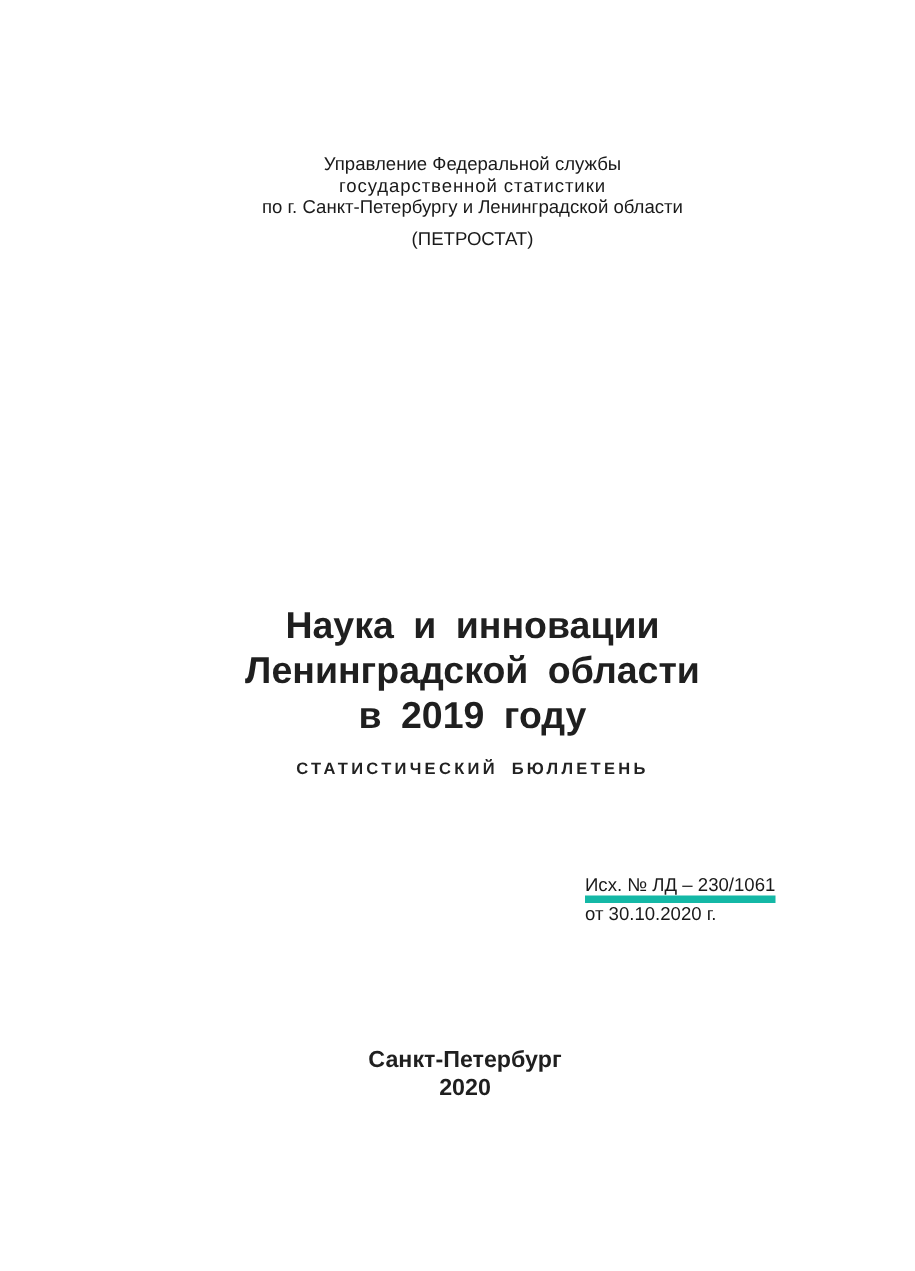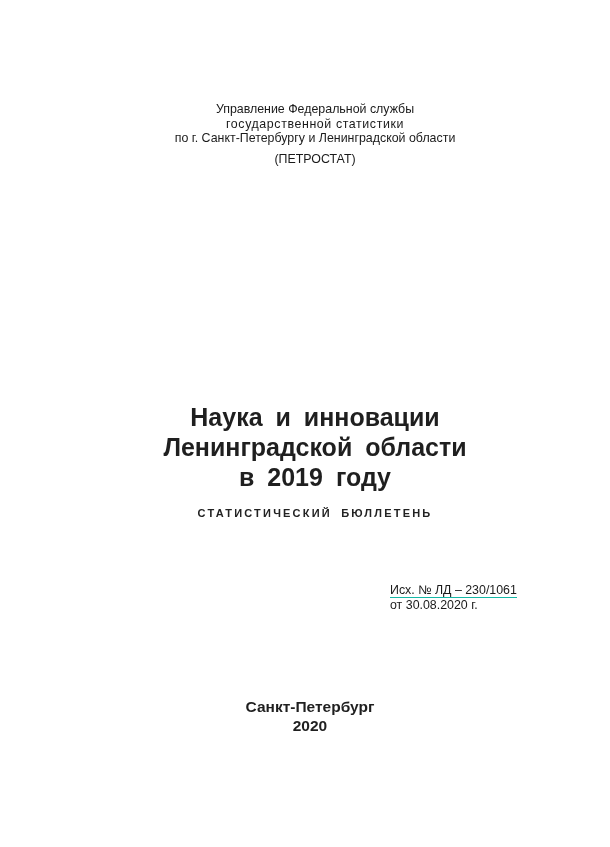--- a/index.html
+++ b/index.html
@@ -26,21 +26,21 @@
     .title .line { display: block; }
     .subtitle {
       position: absolute; left: 0; width: 630px; top: 507px;
       text-align: center; font-weight: bold; font-size: 11px; letter-spacing: 2.2px;
       word-spacing: 4px; color: #222;
     }
     .ref {
       position: absolute; left: 390px; top: 583px;
       font-size: 12.4px; line-height: 14px;
     }
-    .ref .num { display: inline-block; border-bottom: 1px solid #14b8a6; padding-bottom: 0px; }
+    .ref .num { display: inline-block; border-bottom: 5px solid #14b8a6; padding-bottom: 0px; }
     .ref .line { display: block; }
     .place {
       position: absolute; left: 0; width: 620px; top: 697px;
       text-align: center; font-weight: bold; font-size: 15.5px; line-height: 19px;
       color: #1f1f1f;
     }
     .place .line { display: block; }
   </style>
 </head>
 <body>
@@ -55,19 +55,19 @@
 <div class="title">
   <span class="line">Наука  и  инновации</span>
   <span class="line">Ленинградской  области</span>
   <span class="line">в  2019  году</span>
 </div>
 
 <div class="subtitle">СТАТИСТИЧЕСКИЙ  БЮЛЛЕТЕНЬ</div>
 
 <div class="ref">
   <span class="line"><span class="num">Исх. № ЛД – 230/1061</span></span>
-  <span class="line">от 30.08.2020 г.</span>
+  <span class="line">от 30.10.2020 г.</span>
 </div>
 
 <div class="place">
   <span class="line">Санкт-Петербург</span>
   <span class="line">2020</span>
 </div>
 
 </body></html>

